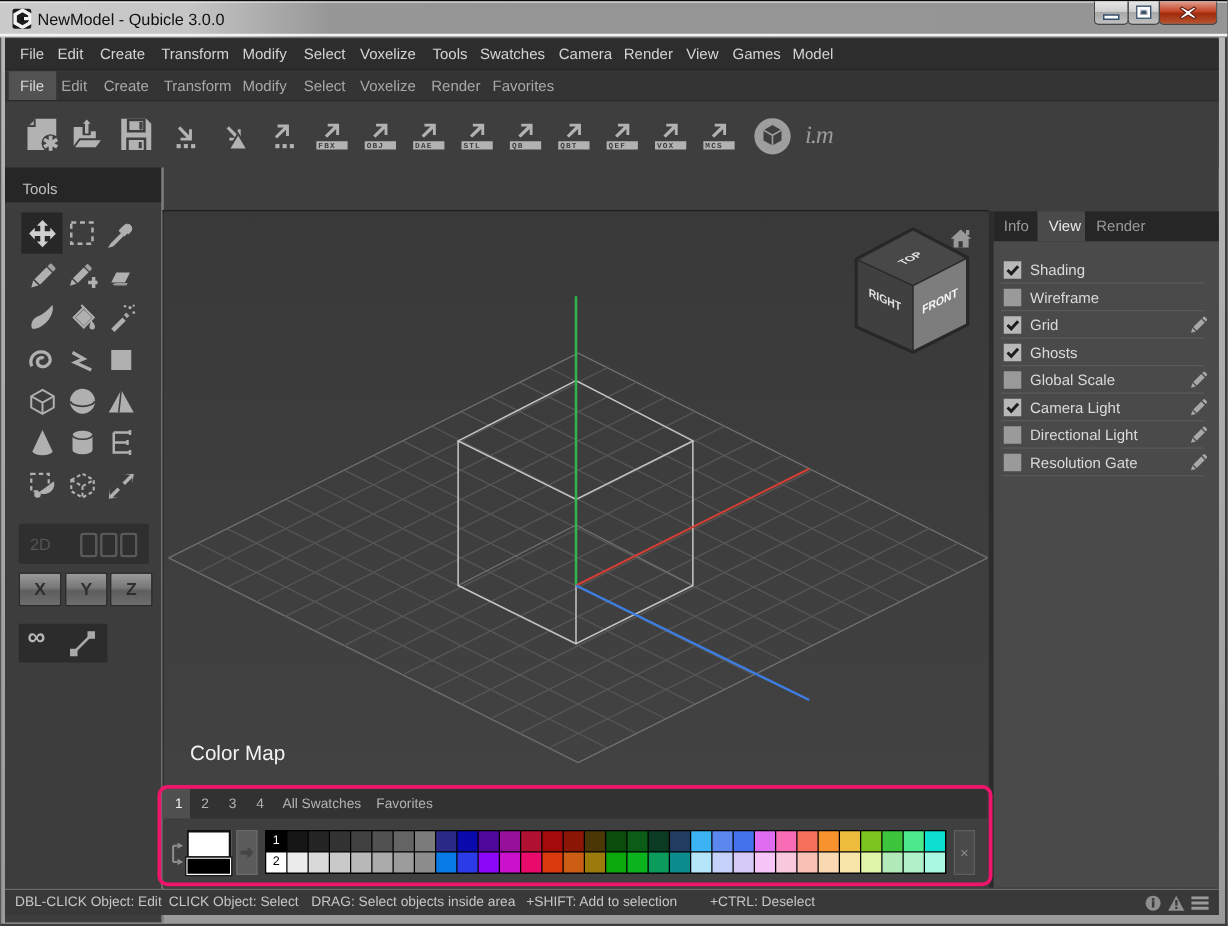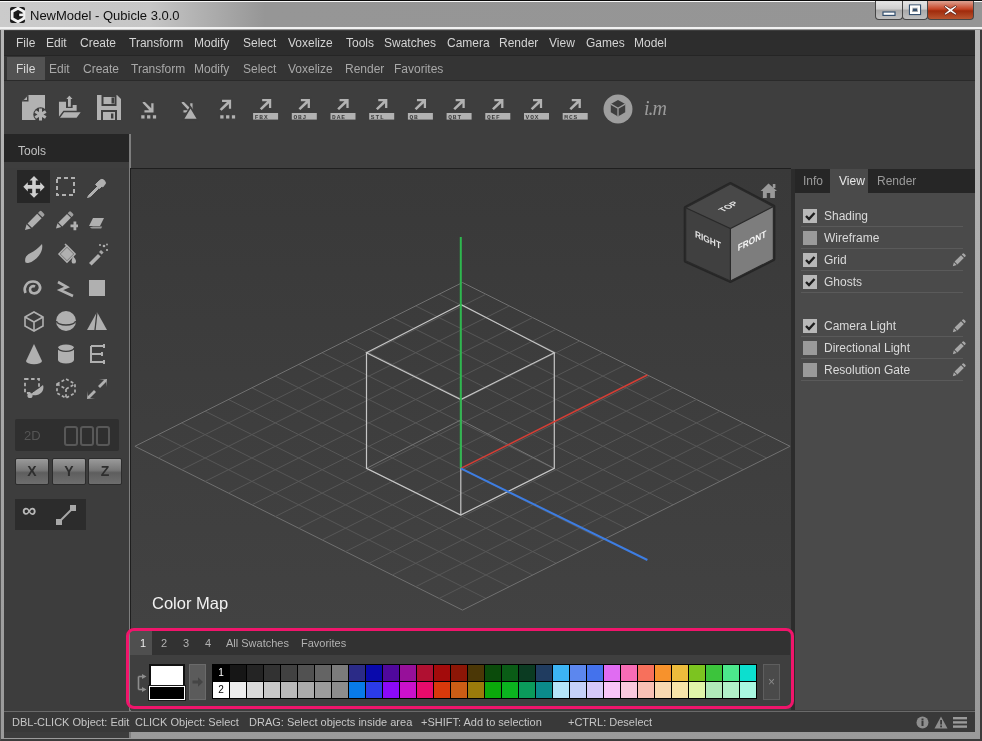--- a/index.html
+++ b/index.html
@@ -489,20 +489,32 @@
         </svg>
         <div class="sep"></div>
       </div>
     <div class="prow" style="top:102px">
         <div class="cb cbc">
           <svg width="14" height="14" viewBox="0 0 14 14" style="position:absolute;left:0;top:0">
             <path d="M3 7 l3 3 l5.5 -6" stroke="#1d1d1d" stroke-width="2.4" fill="none"></path>
           </svg>
         </div>
         <div class="lb">Ghosts</div>
+        <div class="sep"></div>
+      </div>
+    <div class="prow" style="top:124px">
+        <div class="cb"></div>
+        <div class="lb">Global Scale</div>
+        <svg class="pencil" width="16" height="16" viewBox="0 0 16 16">
+          <g fill="#a8a8a8">
+            <path d="M1.8 14.2 l1.1 -3.9 l2.8 2.8 z"></path>
+            <path d="M3.6 9.6 l6.4 -6.4 l2.8 2.8 l-6.4 6.4 z"></path>
+            <path d="M10.8 2.4 l0.7 -0.7 a1.15 1.15 0 0 1 1.65 0 l1.15 1.15 a1.15 1.15 0 0 1 0 1.65 l-0.7 0.7 z"></path>
+          </g>
+        </svg>
         <div class="sep"></div>
       </div>
     <div class="prow" style="top:146px">
         <div class="cb cbc">
           <svg width="14" height="14" viewBox="0 0 14 14" style="position:absolute;left:0;top:0">
             <path d="M3 7 l3 3 l5.5 -6" stroke="#1d1d1d" stroke-width="2.4" fill="none"></path>
           </svg>
         </div>
         <div class="lb">Camera Light</div>
         <svg class="pencil" width="16" height="16" viewBox="0 0 16 16">

